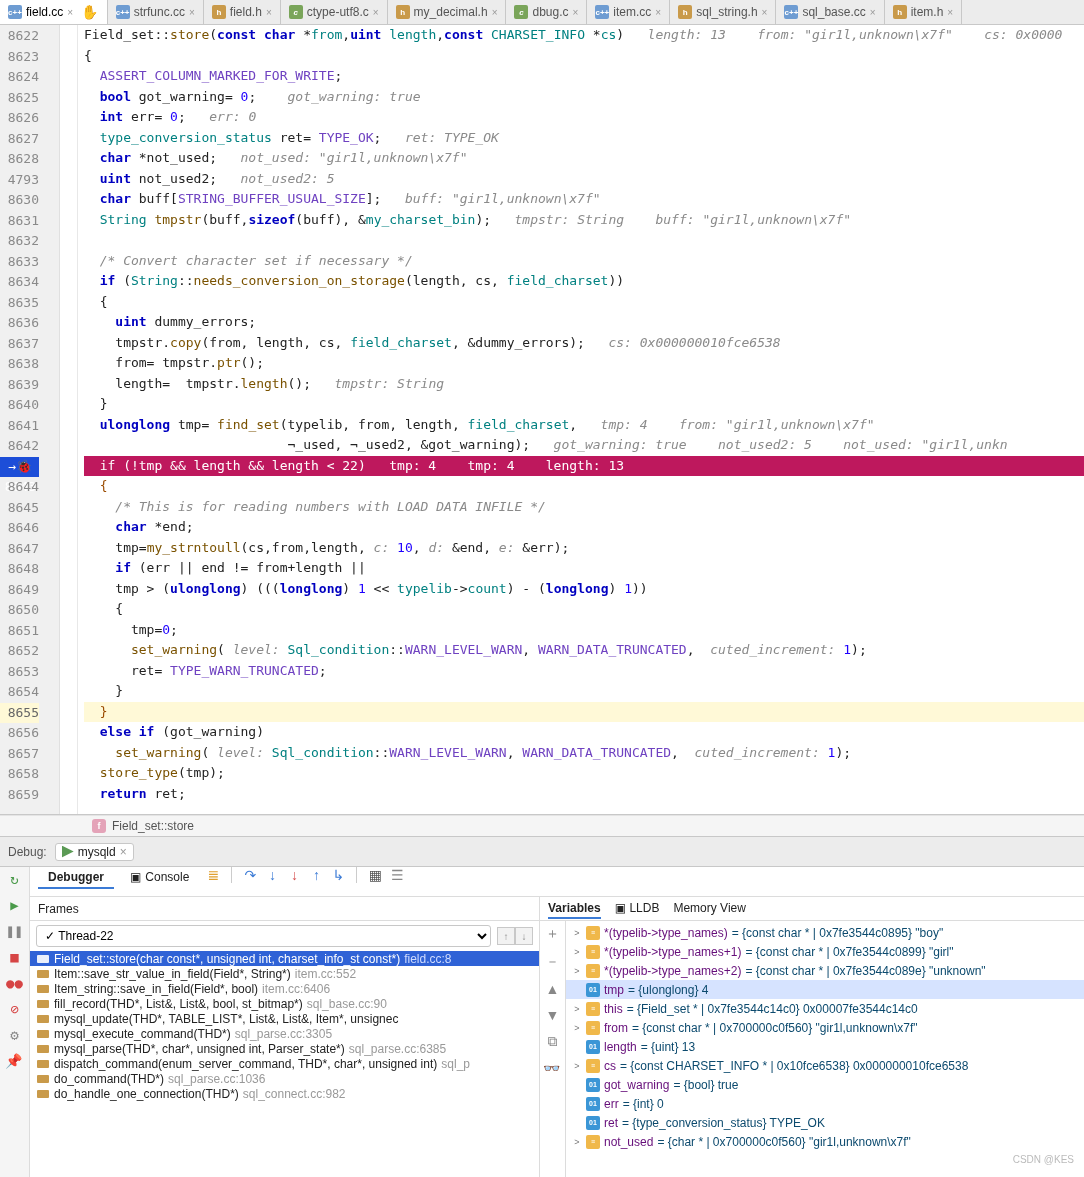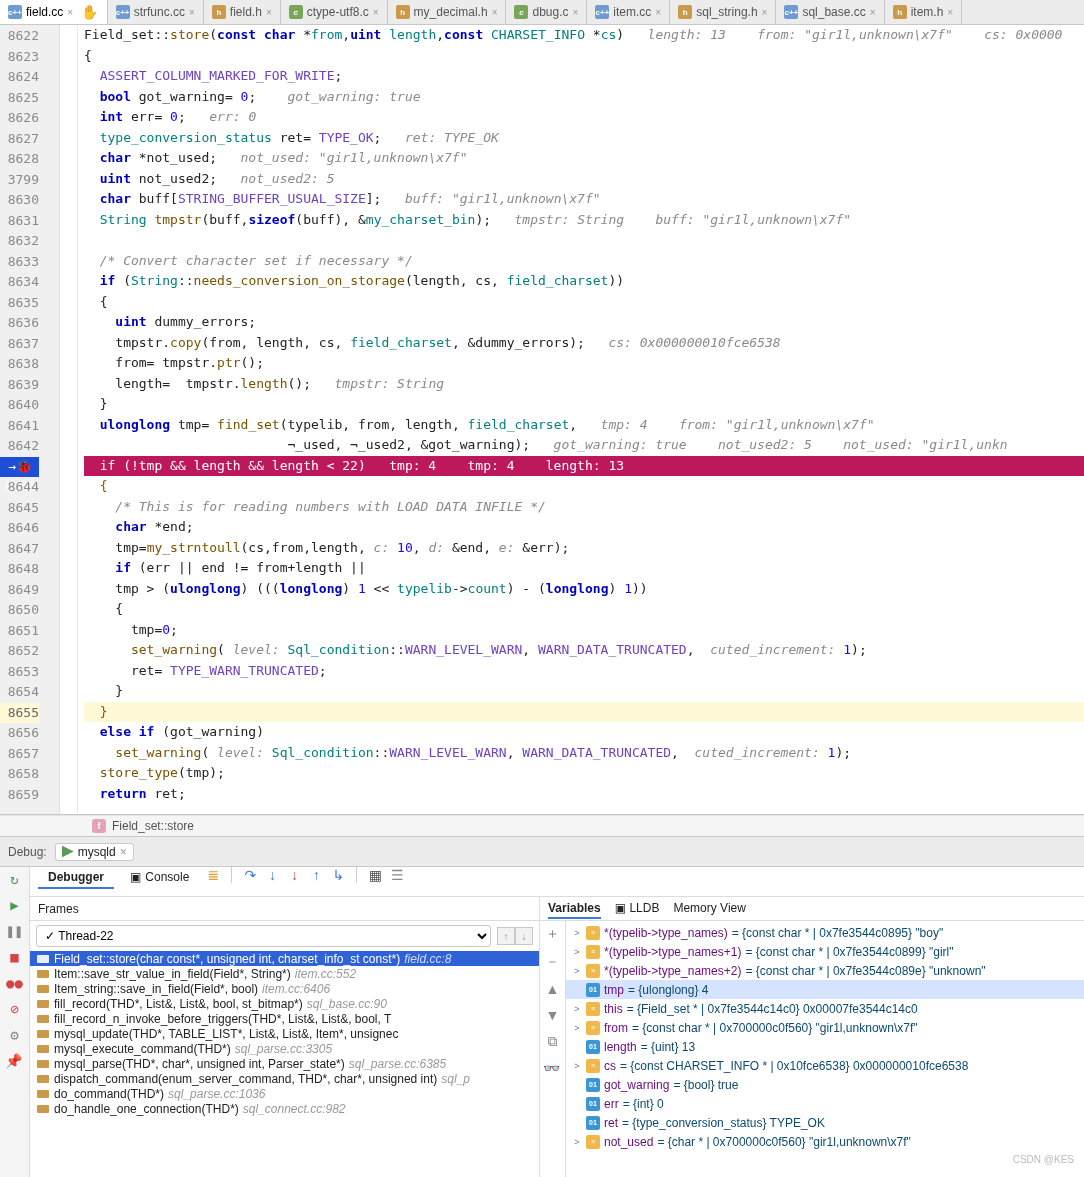--- a/index.html
+++ b/index.html
@@ -50,21 +50,21 @@
   .frames{width:510px;border-right:1px solid #dcdcdc;display:flex;flex-direction:column;font-family:"Segoe UI",sans-serif;font-size:12px;}
   .frames .sect{height:24px;border-bottom:1px solid #dcdcdc;display:flex;align-items:center;padding:0 8px;}
   .frames .threadsel{height:30px;padding:4px 6px;display:flex;align-items:center;gap:6px;}
   .frames select{flex:1;height:22px;border:1px solid #c8c8c8;border-radius:3px;background:#fff;font-family:inherit;font-size:12px;padding:0 4px;}
   .frames .arrowbtns{display:flex;gap:0;}
   .frames .arrowbtns span{width:18px;height:18px;border:1px solid #c8c8c8;display:flex;align-items:center;justify-content:center;color:#888;background:#f2f2f2;font-size:10px;}
   .stack{flex:1;overflow:hidden;}
   .srow{height:15px;display:flex;align-items:center;gap:4px;padding:0 6px;white-space:nowrap;overflow:hidden;}
   .srow.sel{background:#2f62d6;color:#fff;}
   .srow .sic{width:14px;height:14px;flex-shrink:0;}
-  .srow .loc{color:#999;font-style:italic;}
+  .srow .loc{color:#999;}
   .srow.sel .loc{color:#d0dcff;}
   .vars{flex:1;display:flex;flex-direction:column;font-family:"Segoe UI",sans-serif;font-size:12px;}
   .vars .sect{height:24px;border-bottom:1px solid #dcdcdc;display:flex;align-items:center;gap:14px;padding:0 8px;}
   .vars .sect .vtab{padding:2px 0;border-bottom:2px solid transparent;}
   .vars .sect .vtab.act{border-bottom-color:#3b7bd6;font-weight:bold;}
   .vars .tools{width:26px;border-right:1px solid #dcdcdc;display:flex;flex-direction:column;align-items:center;padding-top:4px;gap:10px;color:#888;font-size:14px;}
   .vars .vbody{flex:1;display:flex;}
   .tree{flex:1;overflow:hidden;padding-top:2px;}
   .vrow{height:19px;display:flex;align-items:center;gap:4px;padding-left:6px;white-space:nowrap;}
   .vrow .twist{width:10px;color:#777;font-size:9px;display:inline-block;text-align:center;}
@@ -134,21 +134,21 @@
 
 <div class="editor">
   <div class="gutter" id="gutter">
       <div class="ln">8622</div>
       <div class="ln">8623</div>
       <div class="ln">8624</div>
       <div class="ln">8625</div>
       <div class="ln">8626</div>
       <div class="ln">8627</div>
       <div class="ln">8628</div>
-      <div class="ln">3799</div>
+      <div class="ln">4793</div>
       <div class="ln">8630</div>
       <div class="ln">8631</div>
       <div class="ln">8632</div>
       <div class="ln">8633</div>
       <div class="ln">8634</div>
       <div class="ln">8635</div>
       <div class="ln">8636</div>
       <div class="ln">8637</div>
       <div class="ln">8638</div>
       <div class="ln">8639</div>
@@ -257,27 +257,20 @@
               <svg class="sic" viewBox="0 0 14 14">
                 <rect x="1" y="3" width="12" height="8" rx="1" fill="#c99a4a" opacity="1"></rect>
               </svg>
               <span>fill_record(THD*, List<item>&amp;, List<item>&amp;, bool, st_bitmap*)</item></item></span> 
               <span class="loc">sql_base.cc:90</span>
             </div>
             <div class="srow">
               <svg class="sic" viewBox="0 0 14 14">
                 <rect x="1" y="3" width="12" height="8" rx="1" fill="#c99a4a" opacity="1"></rect>
               </svg>
-              <span>fill_record_n_invoke_before_triggers(THD*, List<item>&amp;, List<item>&amp;, bool, T</item></item></span> 
-              <span class="loc"></span>
-            </div>
-            <div class="srow">
-              <svg class="sic" viewBox="0 0 14 14">
-                <rect x="1" y="3" width="12" height="8" rx="1" fill="#c99a4a" opacity="1"></rect>
-              </svg>
               <span>mysql_update(THD*, TABLE_LIST*, List<item>&amp;, List<item>&amp;, Item*, unsignec</item></item></span> 
               <span class="loc"></span>
             </div>
             <div class="srow">
               <svg class="sic" viewBox="0 0 14 14">
                 <rect x="1" y="3" width="12" height="8" rx="1" fill="#c99a4a" opacity="1"></rect>
               </svg>
               <span>mysql_execute_command(THD*)</span> 
               <span class="loc">sql_parse.cc:3305</span>
             </div>

